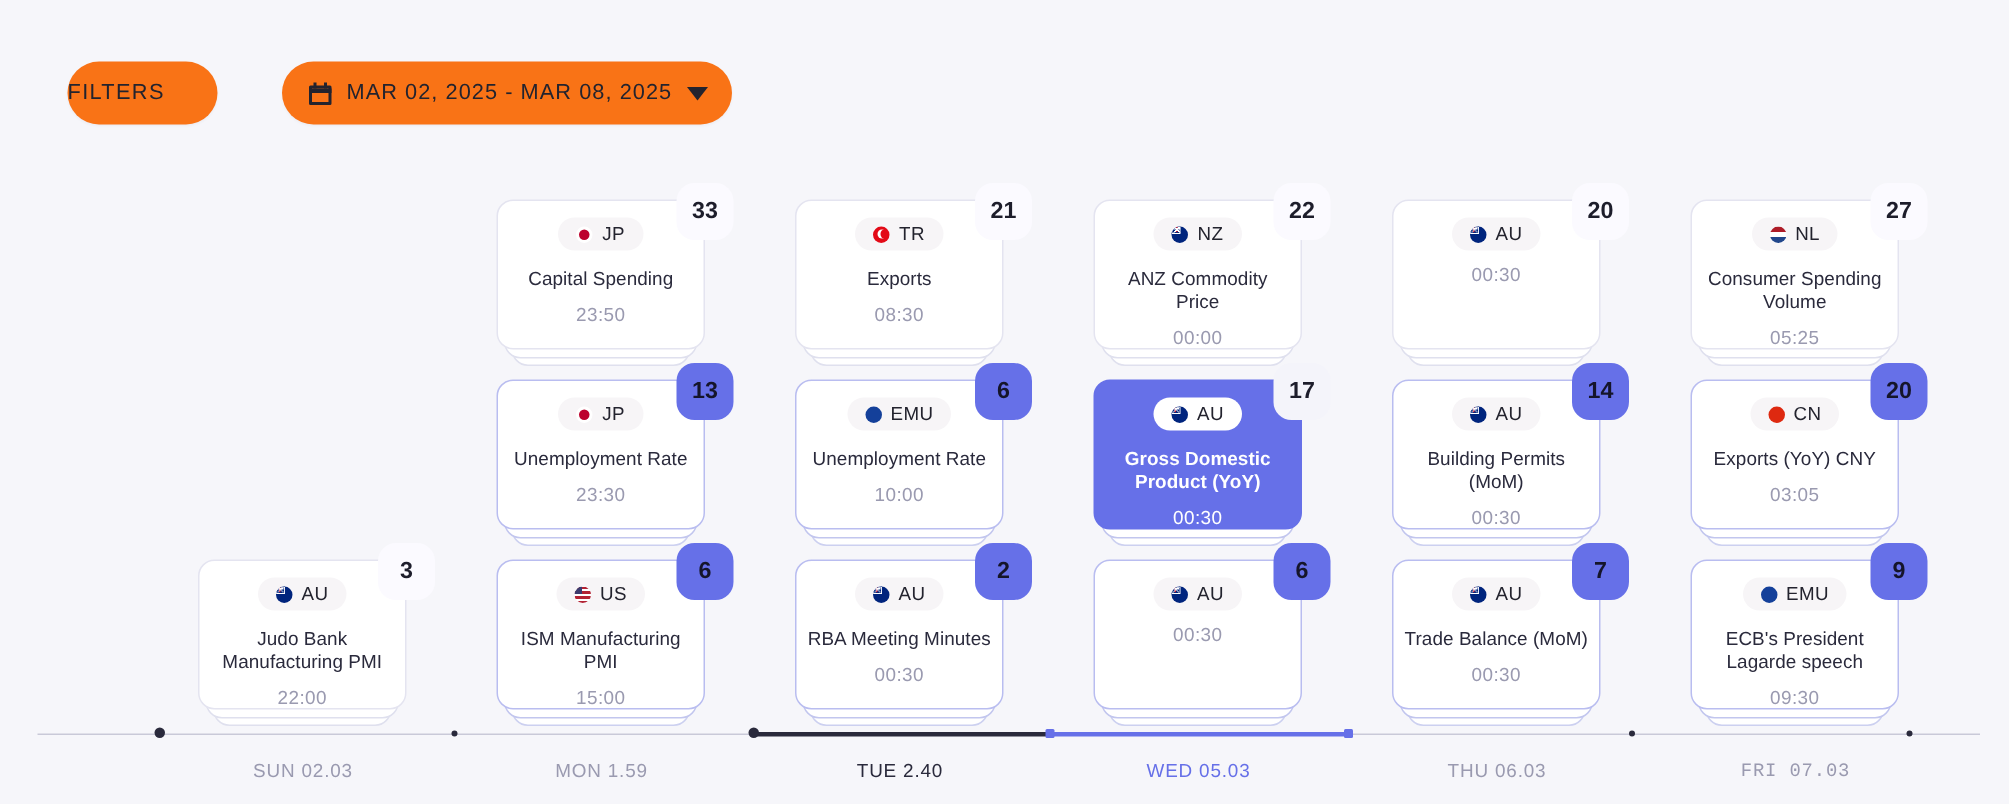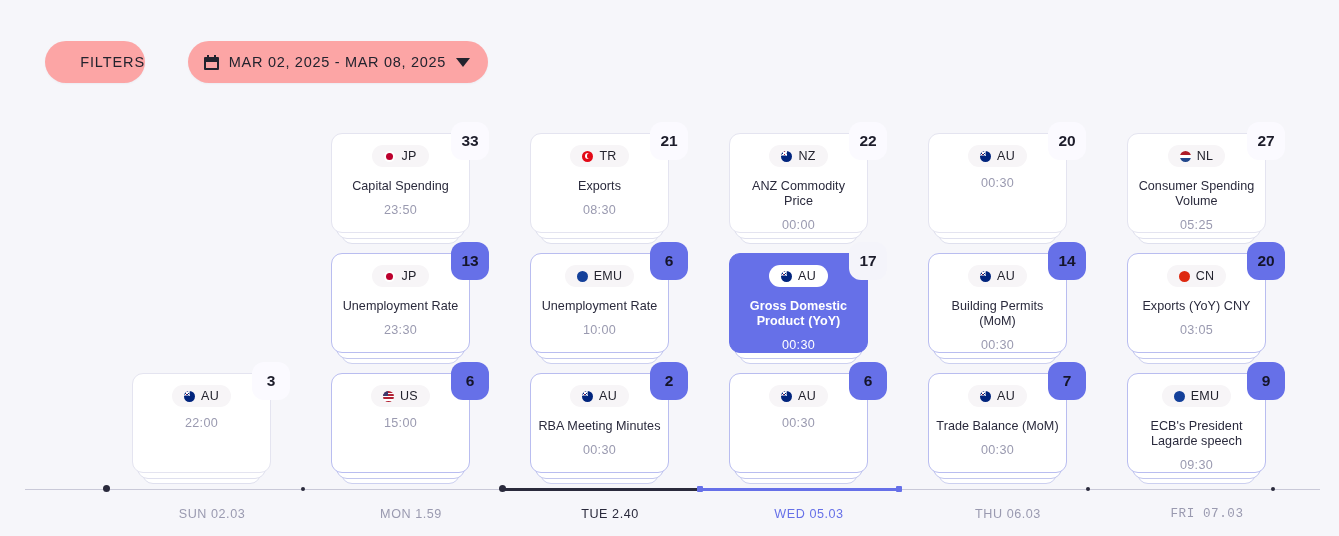--- a/index.html
+++ b/index.html
@@ -7,22 +7,22 @@
     width:1339px;height:536px;overflow:hidden;
     background:#f6f6fa;
     font-family:"Liberation Sans", sans-serif;
     -webkit-font-smoothing:antialiased;
   }
   #app{position:relative;width:1339px;height:536px;}
 
   
   .toolbar{position:absolute;left:0;top:41px;height:42px;}
   .pill{
-    position:absolute;height:42px;background:#fca5a5;border-radius:21px;
-    display:flex;align-items:center;justify-content:flex-end;
+    position:absolute;height:42px;background:#f97316;border-radius:21px;
+    display:flex;align-items:center;justify-content:flex-start;
     box-shadow:0 1px 2px rgba(30,30,60,.045);
   }
   #filters-pill{left:45px;top:0;width:100px;}
   #filters-pill .lbl{font-size:14.5px;letter-spacing:.9px;color:#23232e;}
   #daterange-pill{left:188px;top:0;width:300px;padding:0 18px;gap:10px;box-sizing:border-box;}
   #daterange-pill .lbl{font-size:14.5px;letter-spacing:.7px;color:#23232e;white-space:nowrap;}
   .cal-ico{width:15px;height:15px;position:relative;flex:0 0 auto;}
   .cal-ico i{display:block;position:absolute;background:#23232e;}
   .cal-ico .bx{left:0;top:2px;width:15px;height:13px;background:none;border:2px solid #23232e;box-sizing:border-box;border-radius:1px;}
   .cal-ico .bar{left:0;top:4px;width:15px;height:3px;}
@@ -106,21 +106,21 @@
   #clipcol{position:absolute;left:-112px;top:0;width:199px;overflow:hidden;opacity:.55;}
 
   
   .timeline{position:absolute;left:0;top:481px;width:1339px;height:55px;}
   .tl-line{position:absolute;left:25px;top:8px;width:1295px;height:1.4px;background:#c9c9d8;}
   .tl-seg{position:absolute;top:7.4px;height:2.2px;}
   .tl-dot{position:absolute;top:4px;width:7px;height:7px;border-radius:50%;background:#2a2a3c;margin-left:-3.5px;}
   .tl-dot.sm{top:5.5px;width:4px;height:4px;margin-left:-2px;}
   .tl-dot.sq{top:5px;width:6px;height:6px;border-radius:1px;background:#6670e8;margin-left:-3px;}
   .tl-label{position:absolute;top:26px;font-size:12.6px;color:#9a9ab0;letter-spacing:.55px;
-            transform:translateX(-50%);white-space:nowrap;margin-left:10px;}
+            transform:translateX(-50%);white-space:nowrap;}
   .tl-label.dark{color:#2a2a3c;}
   .tl-label.active{color:#6670e8;}
 </style>
 </head>
 <body>
 
 <div id="app">
 
   <div class="toolbar">
     <div class="pill" id="filters-pill">
@@ -143,20 +143,21 @@
       <div class="col" style="left: 102px;">
         <div class="slot" style="top: 373px;">
           <div class="card-wrap">
             <div class="stack s2"></div>
             <div class="stack s1"></div>
             <div class="card">
               <div class="flagpill">
                 <span class="flag f-au"></span>
                 <span class="cc">AU</span>
               </div>
+              <div class="title">Judo Bank Manufacturing PMI</div>
               <div class="time">22:00</div>
             </div>
             <div class="badge plain">3</div>
           </div>
         </div>
       </div>
       <div class="col" style="left: 301px;">
         <div class="slot" style="top: 133px;">
           <div class="card-wrap">
             <div class="stack s2"></div>
@@ -189,20 +190,21 @@
         </div>
         <div class="slot" style="top: 373px;">
           <div class="card-wrap">
             <div class="stack s2" style="border-color: rgb(204, 208, 240);"></div>
             <div class="stack s1" style="border-color: rgb(194, 198, 238);"></div>
             <div class="card accent">
               <div class="flagpill">
                 <span class="flag f-us"></span>
                 <span class="cc">US</span>
               </div>
+              <div class="title">ISM Manufacturing PMI</div>
               <div class="time">15:00</div>
             </div>
             <div class="badge blue">6</div>
           </div>
         </div>
       </div>
       <div class="col" style="left: 500px;">
         <div class="slot" style="top: 133px;">
           <div class="card-wrap">
             <div class="stack s2"></div>

